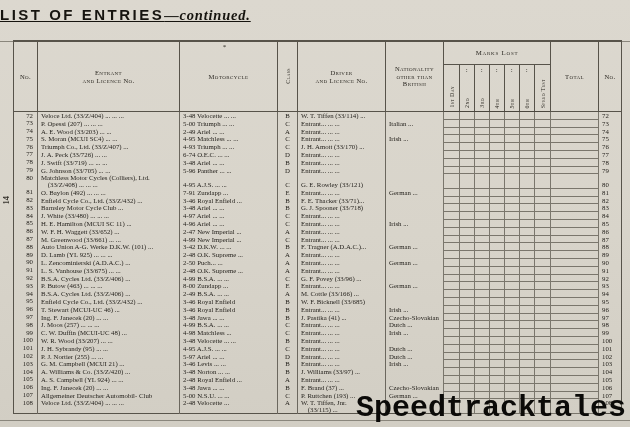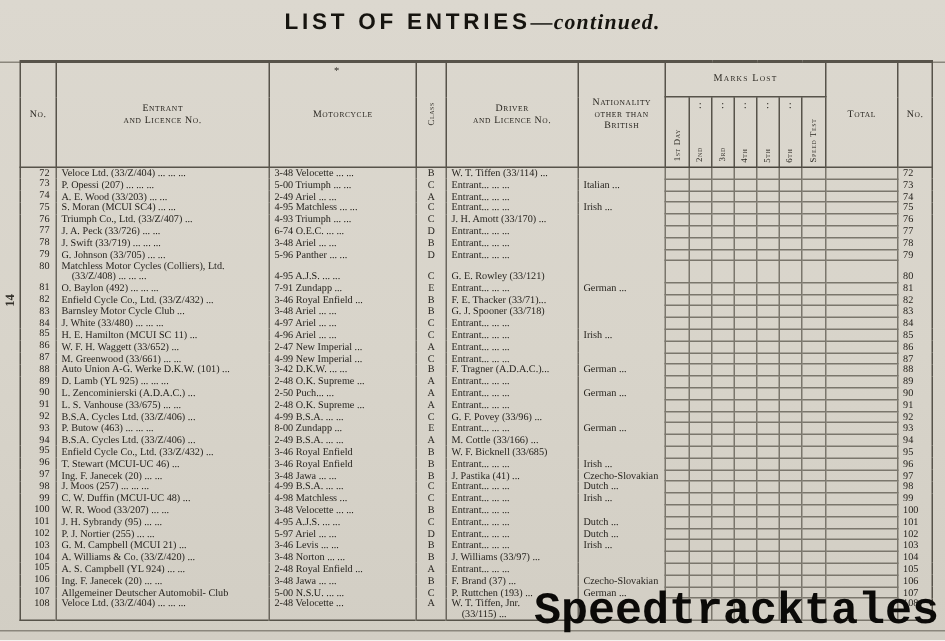--- a/index.html
+++ b/index.html
@@ -1,22 +1,22 @@
 <!DOCTYPE html>
 <html><head>
 <meta charset="utf-8">
 <style>
   html,body{margin:0;padding:0;}
   #page{position:relative;width:630px;height:427px;overflow:hidden;
         background:linear-gradient(180deg,#dcd8cf 0%,#d8d4ca 55%,#d2cec4 100%);
         font-family:"Liberation Serif",serif;color:#26231e;}
   
-  #title{position:absolute;top:6px;left:0;width:100%;text-align:center;
+  #title{position:absolute;top:6px;left:0;width:100%;text-align:left;
          font-family:"Liberation Sans",sans-serif;font-weight:700;font-size:15px;
-         letter-spacing:2.5px;color:#16140f;}
+         letter-spacing:2.5px;color:#16140f;text-decoration:underline;}
   #title .continued{font-family:"Liberation Serif",serif;font-style:italic;
          letter-spacing:.8px;font-size:14.5px;}
   
   .rule{position:absolute;left:0;width:630px;height:1px;background:#8a867c;}
   
   #side-num{position:absolute;left:1px;top:196px;writing-mode:vertical-rl;
          transform:rotate(180deg);font-size:8.5px;font-weight:700;color:#33302a;}
   
   #tbl-wrap{position:absolute;left:13px;top:40px;}
   table{border-collapse:collapse;table-layout:fixed;width:608px;

